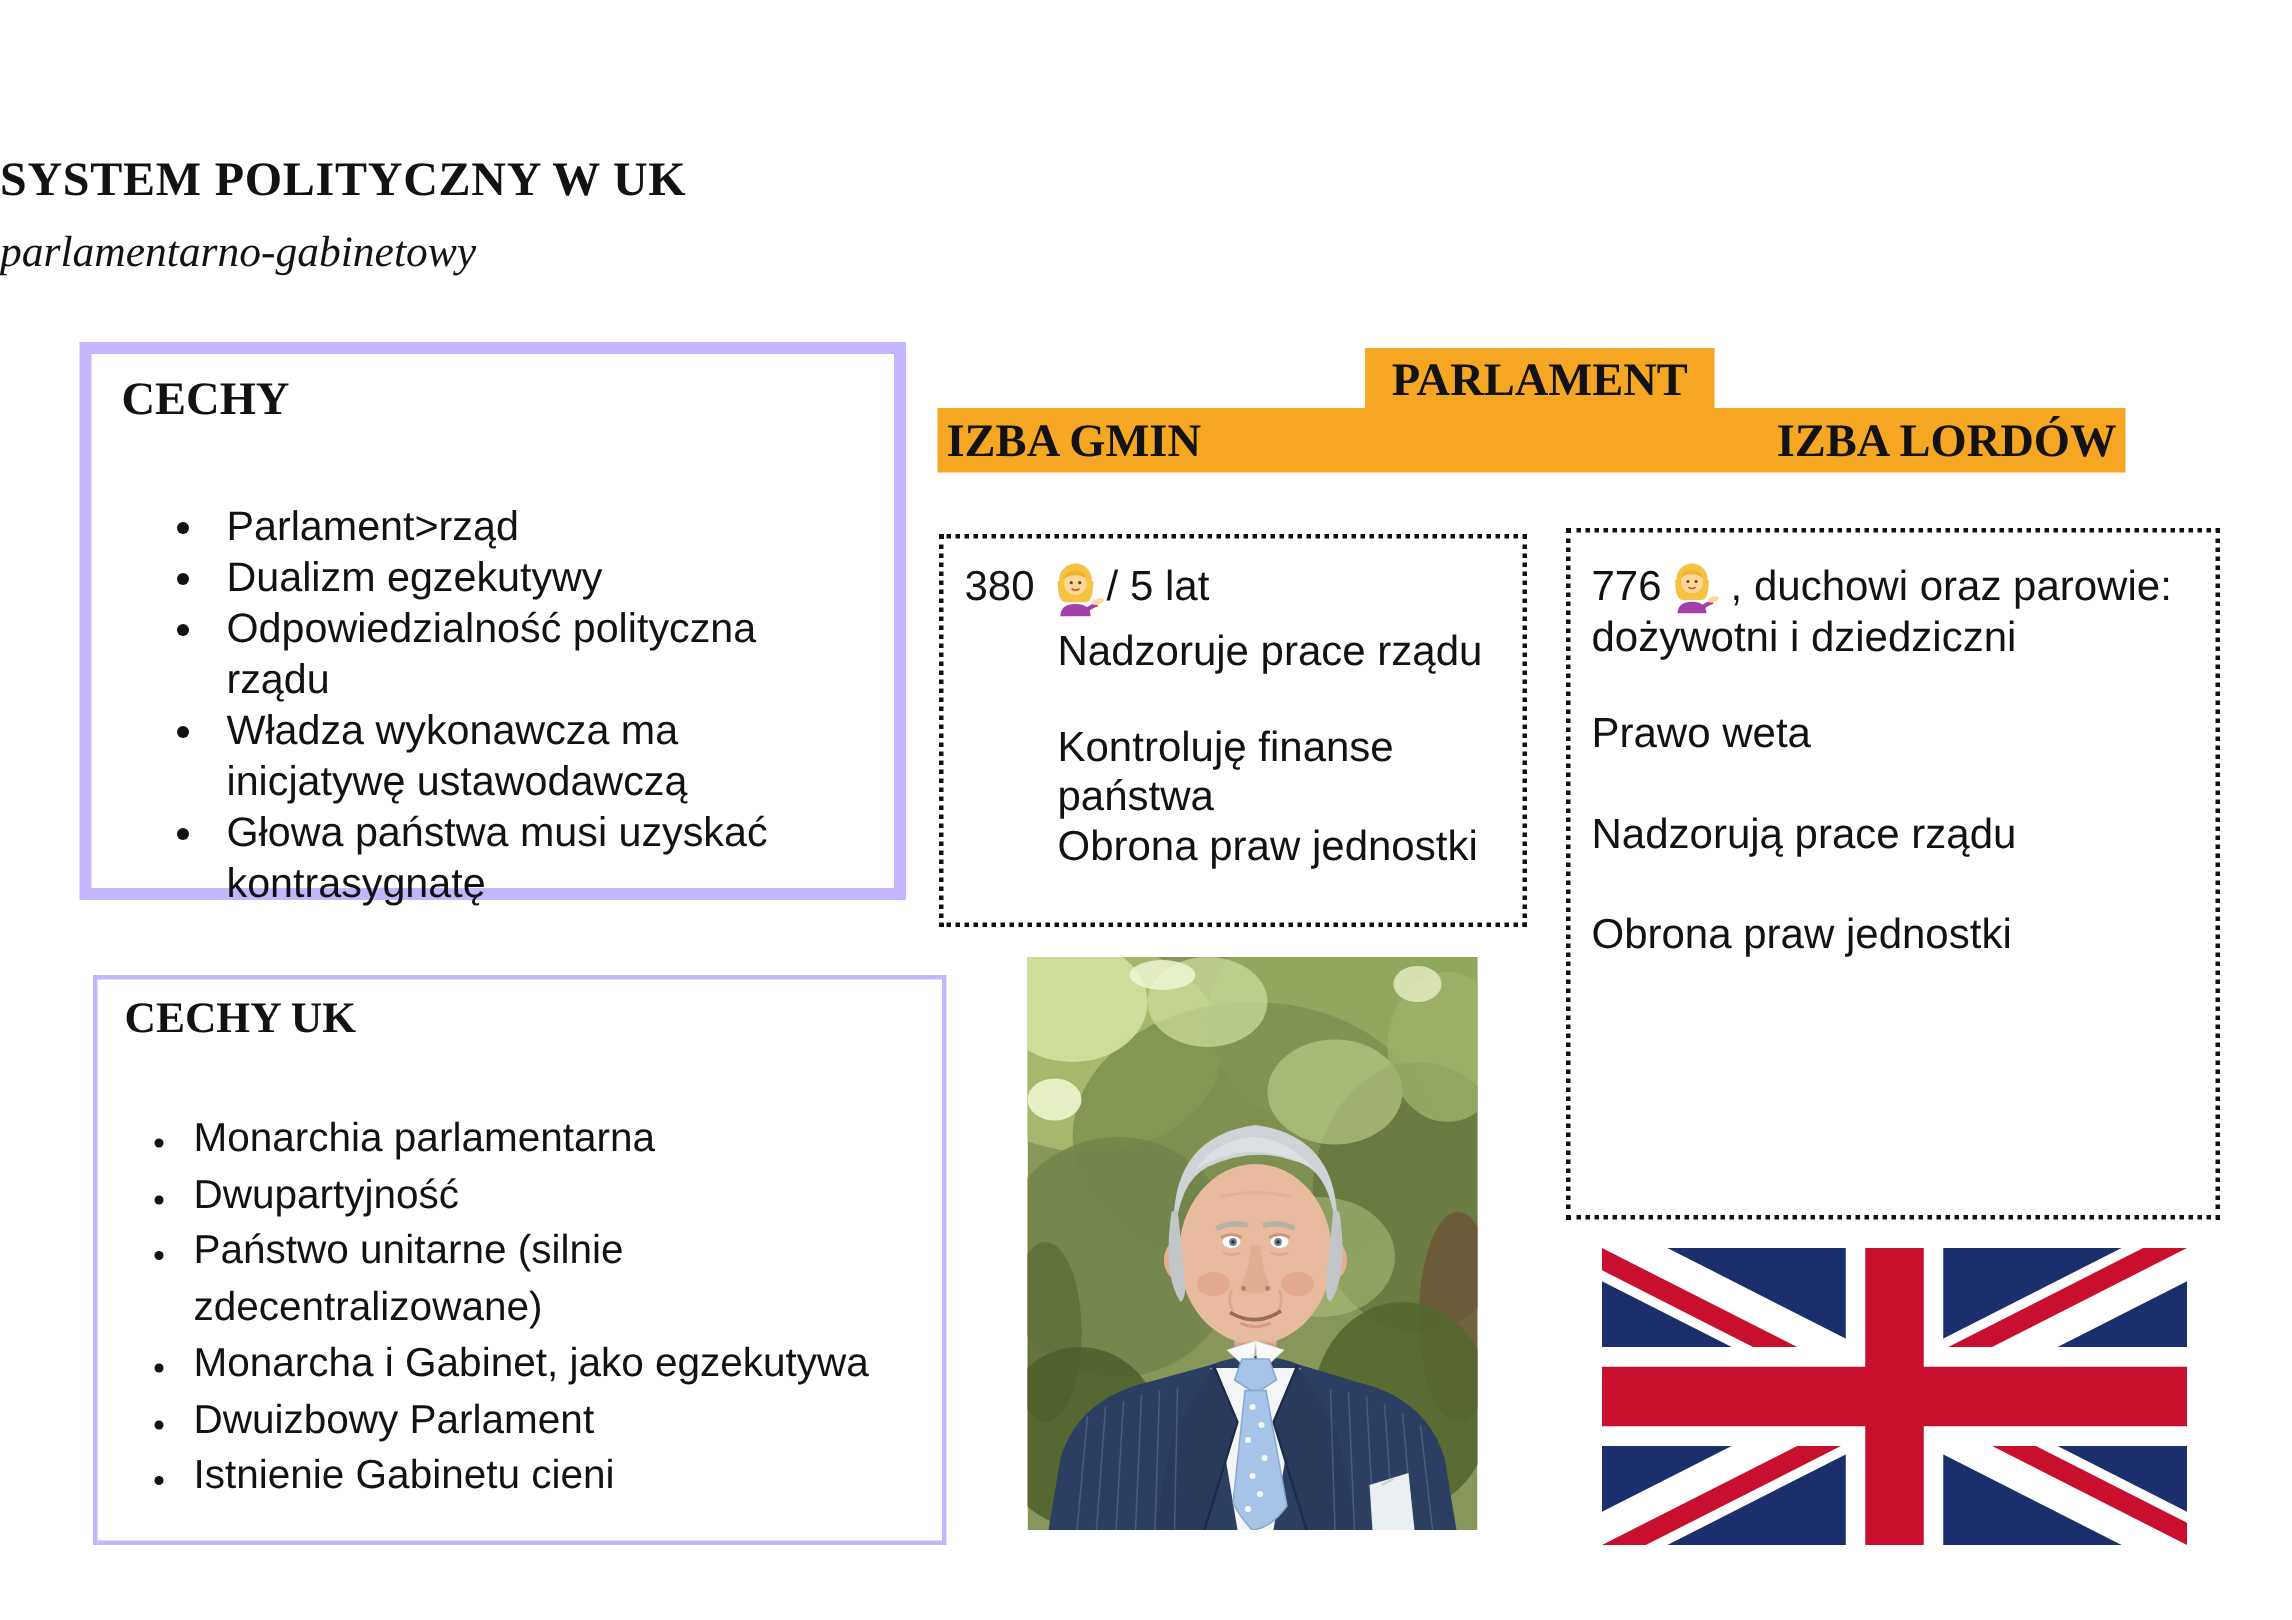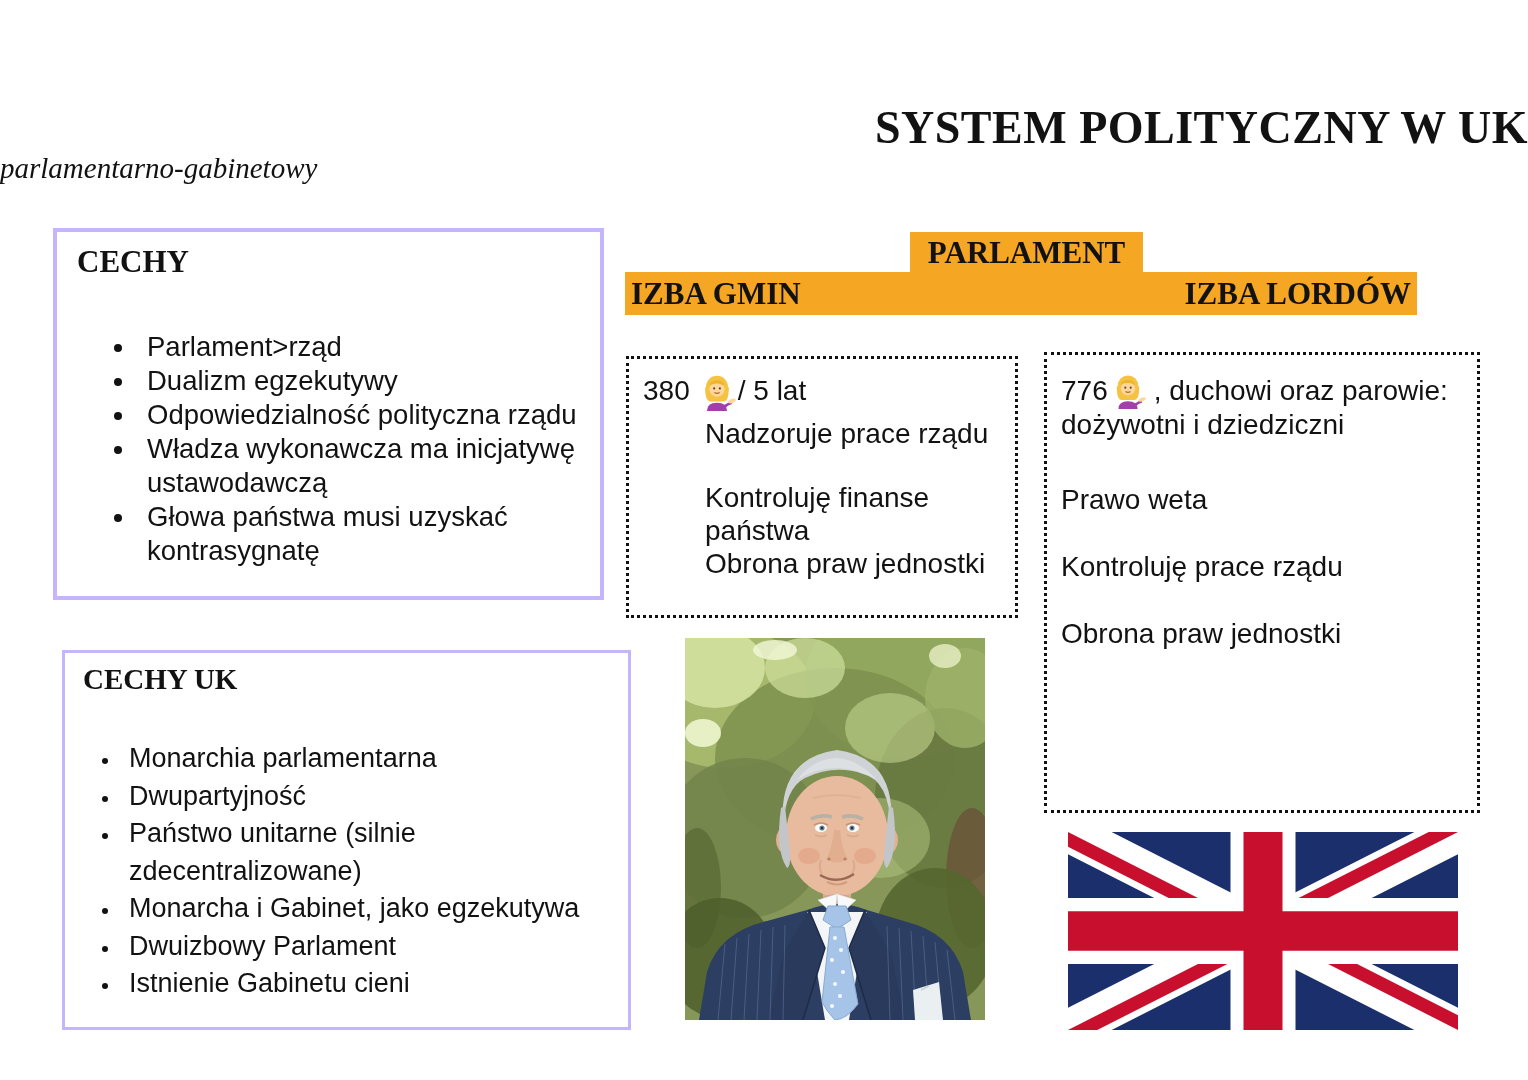--- a/index.html
+++ b/index.html
@@ -1,24 +1,24 @@
 <!DOCTYPE html>
 <html><head>
 <meta charset="utf-8">
 <style>
   html,body{margin:0;padding:0;background:#fff;}
   .page{position:relative;width:1528px;height:1080px;background:#ffffff;overflow:hidden;
         font-family:"Liberation Sans","DejaVu Sans",sans-serif;color:#121212;}
 
-  #title{position:absolute;left:0;top:101px;width:100%;text-align:right;
-         font-family:"Liberation Serif","DejaVu Serif",serif;font-weight:bold;font-size:46px;letter-spacing:.5px;}
+  #title{position:absolute;left:0;top:101px;width:100%;text-align:left;
+         font-family:"Liberation Serif","DejaVu Serif",serif;font-weight:bold;font-size:32px;letter-spacing:.5px;}
   #subtitle{position:absolute;left:0;top:152px;width:100%;text-align:left;
          font-family:"Liberation Serif","DejaVu Serif",serif;font-style:italic;font-size:29px;}
 
-  .solid-box{position:absolute;border:4px solid #c4b5fd;box-sizing:border-box;background:#fff;}
+  .solid-box{position:absolute;border:8px solid #c4b5fd;box-sizing:border-box;background:#fff;}
   #cechy-box{left:53px;top:228px;width:551px;height:372px;padding:12px 20px;}
   #cechy-uk-box{left:62px;top:650px;width:569px;height:380px;padding:10px 18px;border-width:3px;}
   .box-heading{margin:0;font-family:"Liberation Serif","DejaVu Serif",serif;font-weight:bold;font-size:31px;}
   #cechy-uk-box .box-heading{font-size:29px;}
 
   ul.features{margin:0;padding-left:60px;list-style:disc;}
   #cechy-list{margin-top:50px;font-size:27.5px;line-height:34px;}
   #cechy-list li{padding-left:10px;}
   #cechy-uk-list{margin-top:44px;font-size:27px;line-height:37.5px;padding-left:38px;}
   #cechy-uk-list li{padding-left:8px;}
@@ -37,21 +37,21 @@
      font-size:28px;line-height:33px;}
   #lordow-box{left:1044px;top:352px;width:436px;height:461px;padding:16px 12px 0 14px;
      font-size:28px;line-height:34px;}
   .members-line{display:flex;align-items:center;white-space:nowrap;}
   .emoji{flex:0 0 auto;margin:0 2px 0 8px;position:relative;top:2px;}
   #lordow-box .emoji{margin:0 8px 0 2px;}
   .gmin-points{margin-left:62px;margin-top:8px;}
   .gmin-points p{margin:0;}
   .gmin-points p.gap-after{margin-bottom:31px;}
   #lordow-box p{margin:0 0 33px 0;}
-  #lordow-box p.first{margin-bottom:41px;display:block;white-space:normal;}
+  #lordow-box p.first{margin-bottom:30px;display:block;white-space:normal;}
   #lordow-box .members-line{white-space:normal;display:block;}
   #lordow-box .members-line svg{vertical-align:-7px;}
 
   #king-photo{position:absolute;left:685px;top:638px;width:300px;height:382px;}
   #uk-flag{position:absolute;left:1068px;top:832px;width:390px;height:198px;}
 </style>
 </head>
 <body>
 
 <div class="page">
@@ -121,21 +121,21 @@
         <path d="M9.6,11 Q10,6.4 16,6.2 Q22,6.4 22.4,11 Q19,8.6 16,8.8 Q12,8.6 9.6,11 Z" fill="#EDB52E"></path>
         <circle cx="13.6" cy="13" r="0.9" fill="#5d4037"></circle>
         <circle cx="18.4" cy="13" r="0.9" fill="#5d4037"></circle>
         <path d="M13.8,16.4 Q16,18 18.2,16.4" stroke="#b5652a" stroke-width="1" fill="none"></path>
         <path d="M7.5,32 Q7.5,25 16,25 Q24.5,25 24.5,32 Z" fill="#A33FA8"></path>
         <path d="M22,27 Q26,24.5 28,24.2 L28.6,26.2 Q25,27.5 23.5,29 Z" fill="#A33FA8"></path>
         <ellipse cx="28.6" cy="23.6" rx="3.4" ry="1.7" fill="#FFD79B" transform="rotate(-18 28.6 23.6)"></ellipse>
       </svg><span>, duchowi oraz parowie: dożywotni i dziedziczni</span>
     </p>
     <p>Prawo weta</p>
-    <p>Kontroluję prace rządu</p>
+    <p>Nadzorują prace rządu</p>
     <p>Obrona praw jednostki</p>
   </div>
 
   <div id="king-photo">
     <svg viewBox="0 0 300 382" width="300" height="382" preserveAspectRatio="none">
       <rect width="300" height="382" fill="#87975a"></rect>
       <ellipse cx="40" cy="60" rx="90" ry="70" fill="#aabb6e" opacity="0.9"></ellipse>
       <ellipse cx="220" cy="40" rx="100" ry="80" fill="#93a85e" opacity="0.9"></ellipse>
       <ellipse cx="150" cy="120" rx="120" ry="90" fill="#7c8f4c" opacity="0.8"></ellipse>
       <ellipse cx="260" cy="160" rx="70" ry="90" fill="#68793f" opacity="0.9"></ellipse>

